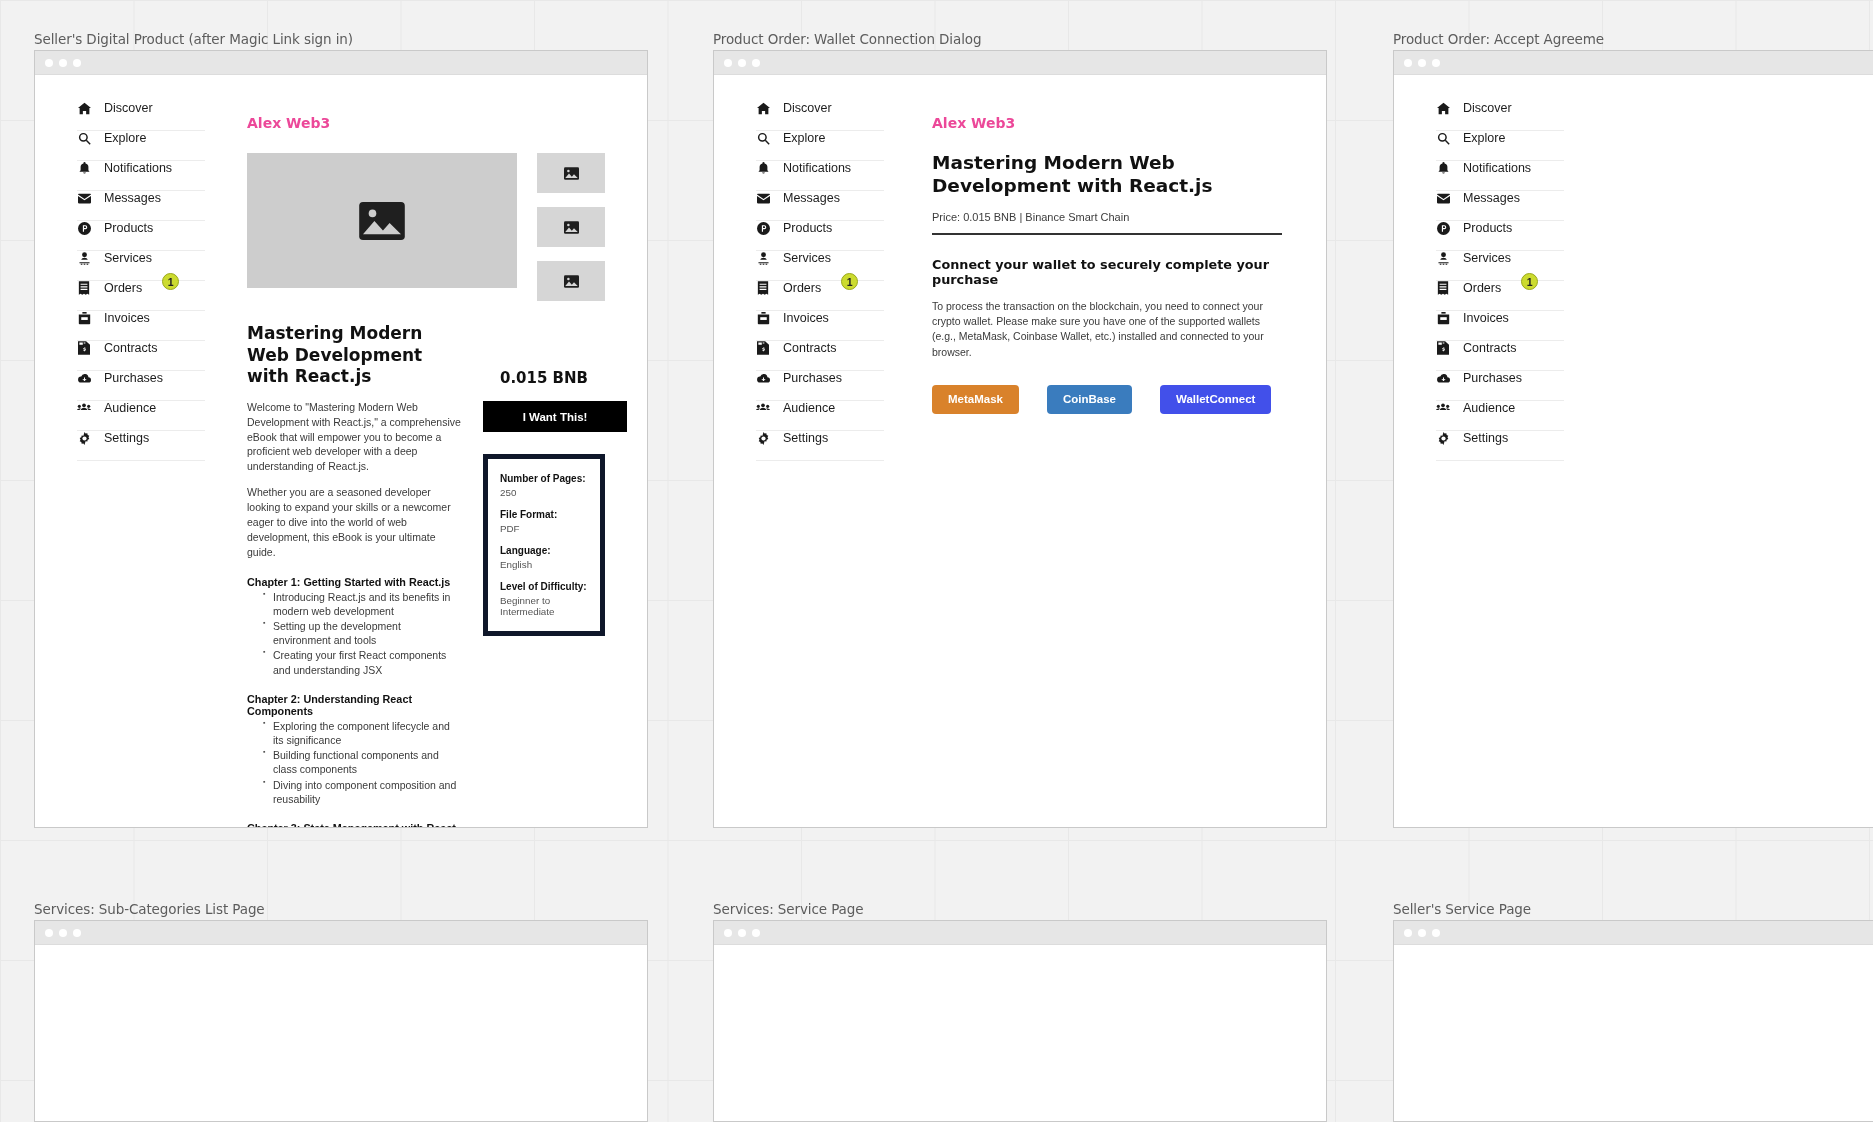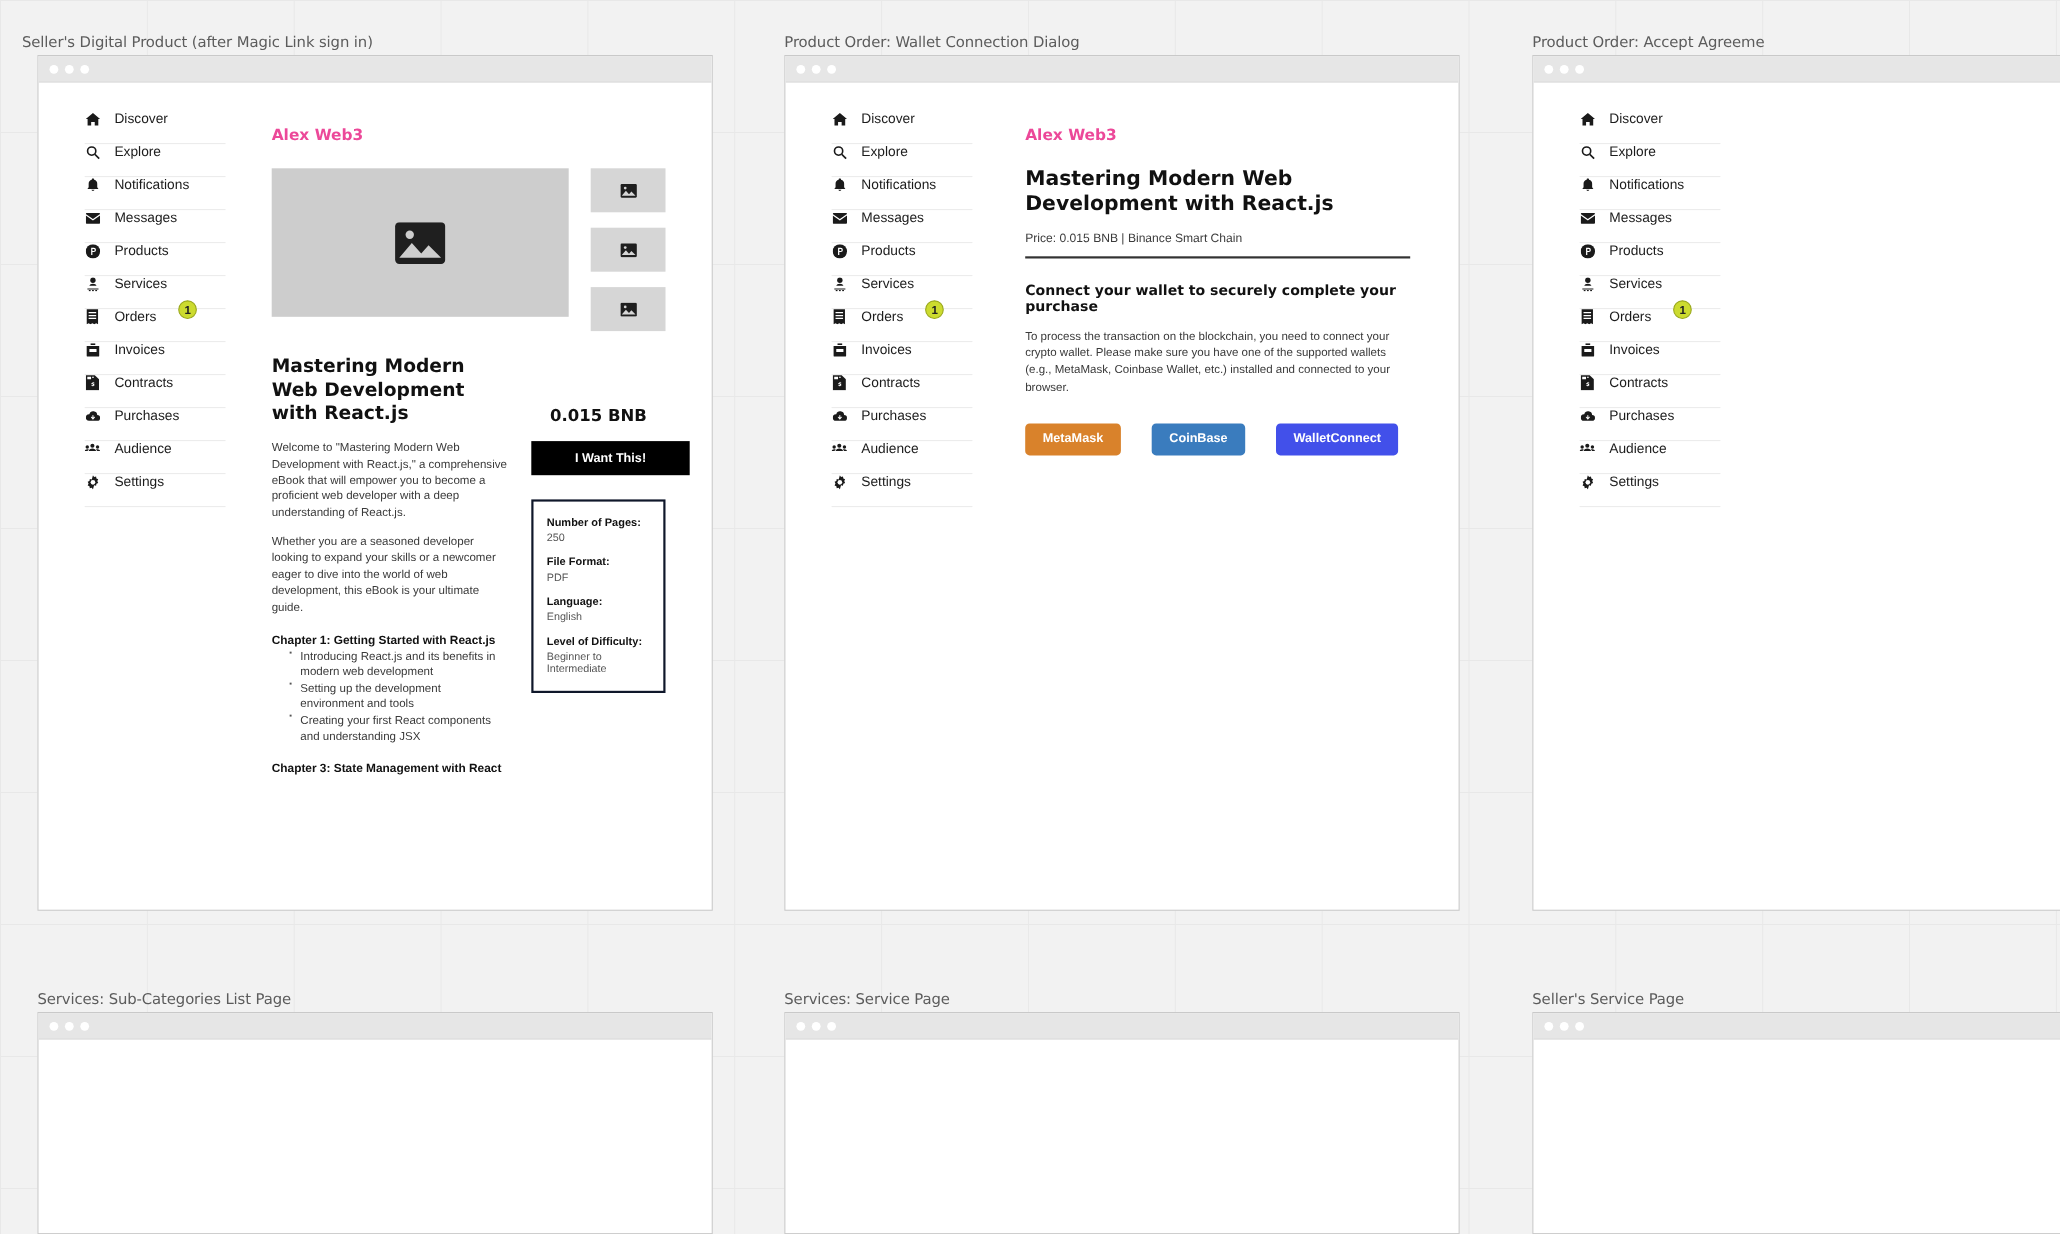--- a/index.html
+++ b/index.html
@@ -127,21 +127,21 @@
   }
   .buy-btn {
     margin-top: 14px; width: 144px; height: 31px;
     background: #000000; color: #fff;
     font-size: 11.5px; font-weight: 700;
     display: flex; align-items: center; justify-content: center;
     border: none; cursor: pointer;
     font-family: "Liberation Sans", sans-serif;
   }
   .spec-card {
-    margin-top: 22px; border: 2px solid #0f172a;
+    margin-top: 22px; border: 5px solid #0f172a;
     padding: 14px 12px 14px 12px; background: #fff;
   }
   .spec-k {
     font-size: 10px; font-weight: 700; color: #111;
     font-family: "Liberation Sans", sans-serif;
   }
   .spec-v {
     font-size: 9.8px; color: #555; margin-top: 3px;
     font-family: "Liberation Sans", sans-serif;
   }
@@ -174,21 +174,21 @@
     color: #fff; font-size: 11.5px; font-weight: 700; cursor: pointer;
     display: flex; align-items: center; justify-content: center;
     font-family: "Liberation Sans", sans-serif;
   }
 </style>
 </head>
 <body>
 
 <div id="canvas">
 
-  <div class="frame-label" style="left:20px; top:31px;">Seller's Digital Product (after Magic Link sign in)</div>
+  <div class="frame-label" style="left:34px; top:31px;">Seller's Digital Product (after Magic Link sign in)</div>
   <div class="frame-label" style="left:713px; top:31px;">Product Order: Wallet Connection Dialog</div>
   <div class="frame-label" style="left:1393px; top:31px;">Product Order: Accept Agreeme</div>
   <div class="frame-label" style="left:34px; top:901px;">Services: Sub-Categories List Page</div>
   <div class="frame-label" style="left:713px; top:901px;">Services: Service Page</div>
   <div class="frame-label" style="left:1393px; top:901px;">Seller's Service Page</div>
 
   <div class="window" style="left:34px; top:50px; width:614px; height:778px;">
     <div class="titlebar">
       <span class="dot"></span>
       <span class="dot"></span>
@@ -355,20 +355,28 @@
             <div id="chapters">
                 <div class="chapter">
                   <h4>Chapter 1: Getting Started with React.js</h4>
                   <ul>
                     <li>Introducing React.js and its benefits in modern web development</li>
                     <li>Setting up the development environment and tools</li>
                     <li>Creating your first React components and understanding JSX</li>
                   </ul>
                 </div>
                 <div class="chapter">
+                  <h4>Chapter 2: Understanding React Components</h4>
+                  <ul>
+                    <li>Exploring the component lifecycle and its significance</li>
+                    <li>Building functional components and class components</li>
+                    <li>Diving into component composition and reusability</li>
+                  </ul>
+                </div>
+                <div class="chapter">
                   <h4>Chapter 3: State Management with React</h4>
                 </div>
               </div>
           </div>
           <div class="prod-right">
             <div class="price">0.015 BNB</div>
             <button class="buy-btn">I Want This!</button>
             <div class="spec-card" id="specs">
                 <div class="spec-item">
                   <div class="spec-k">Number of Pages:</div>

